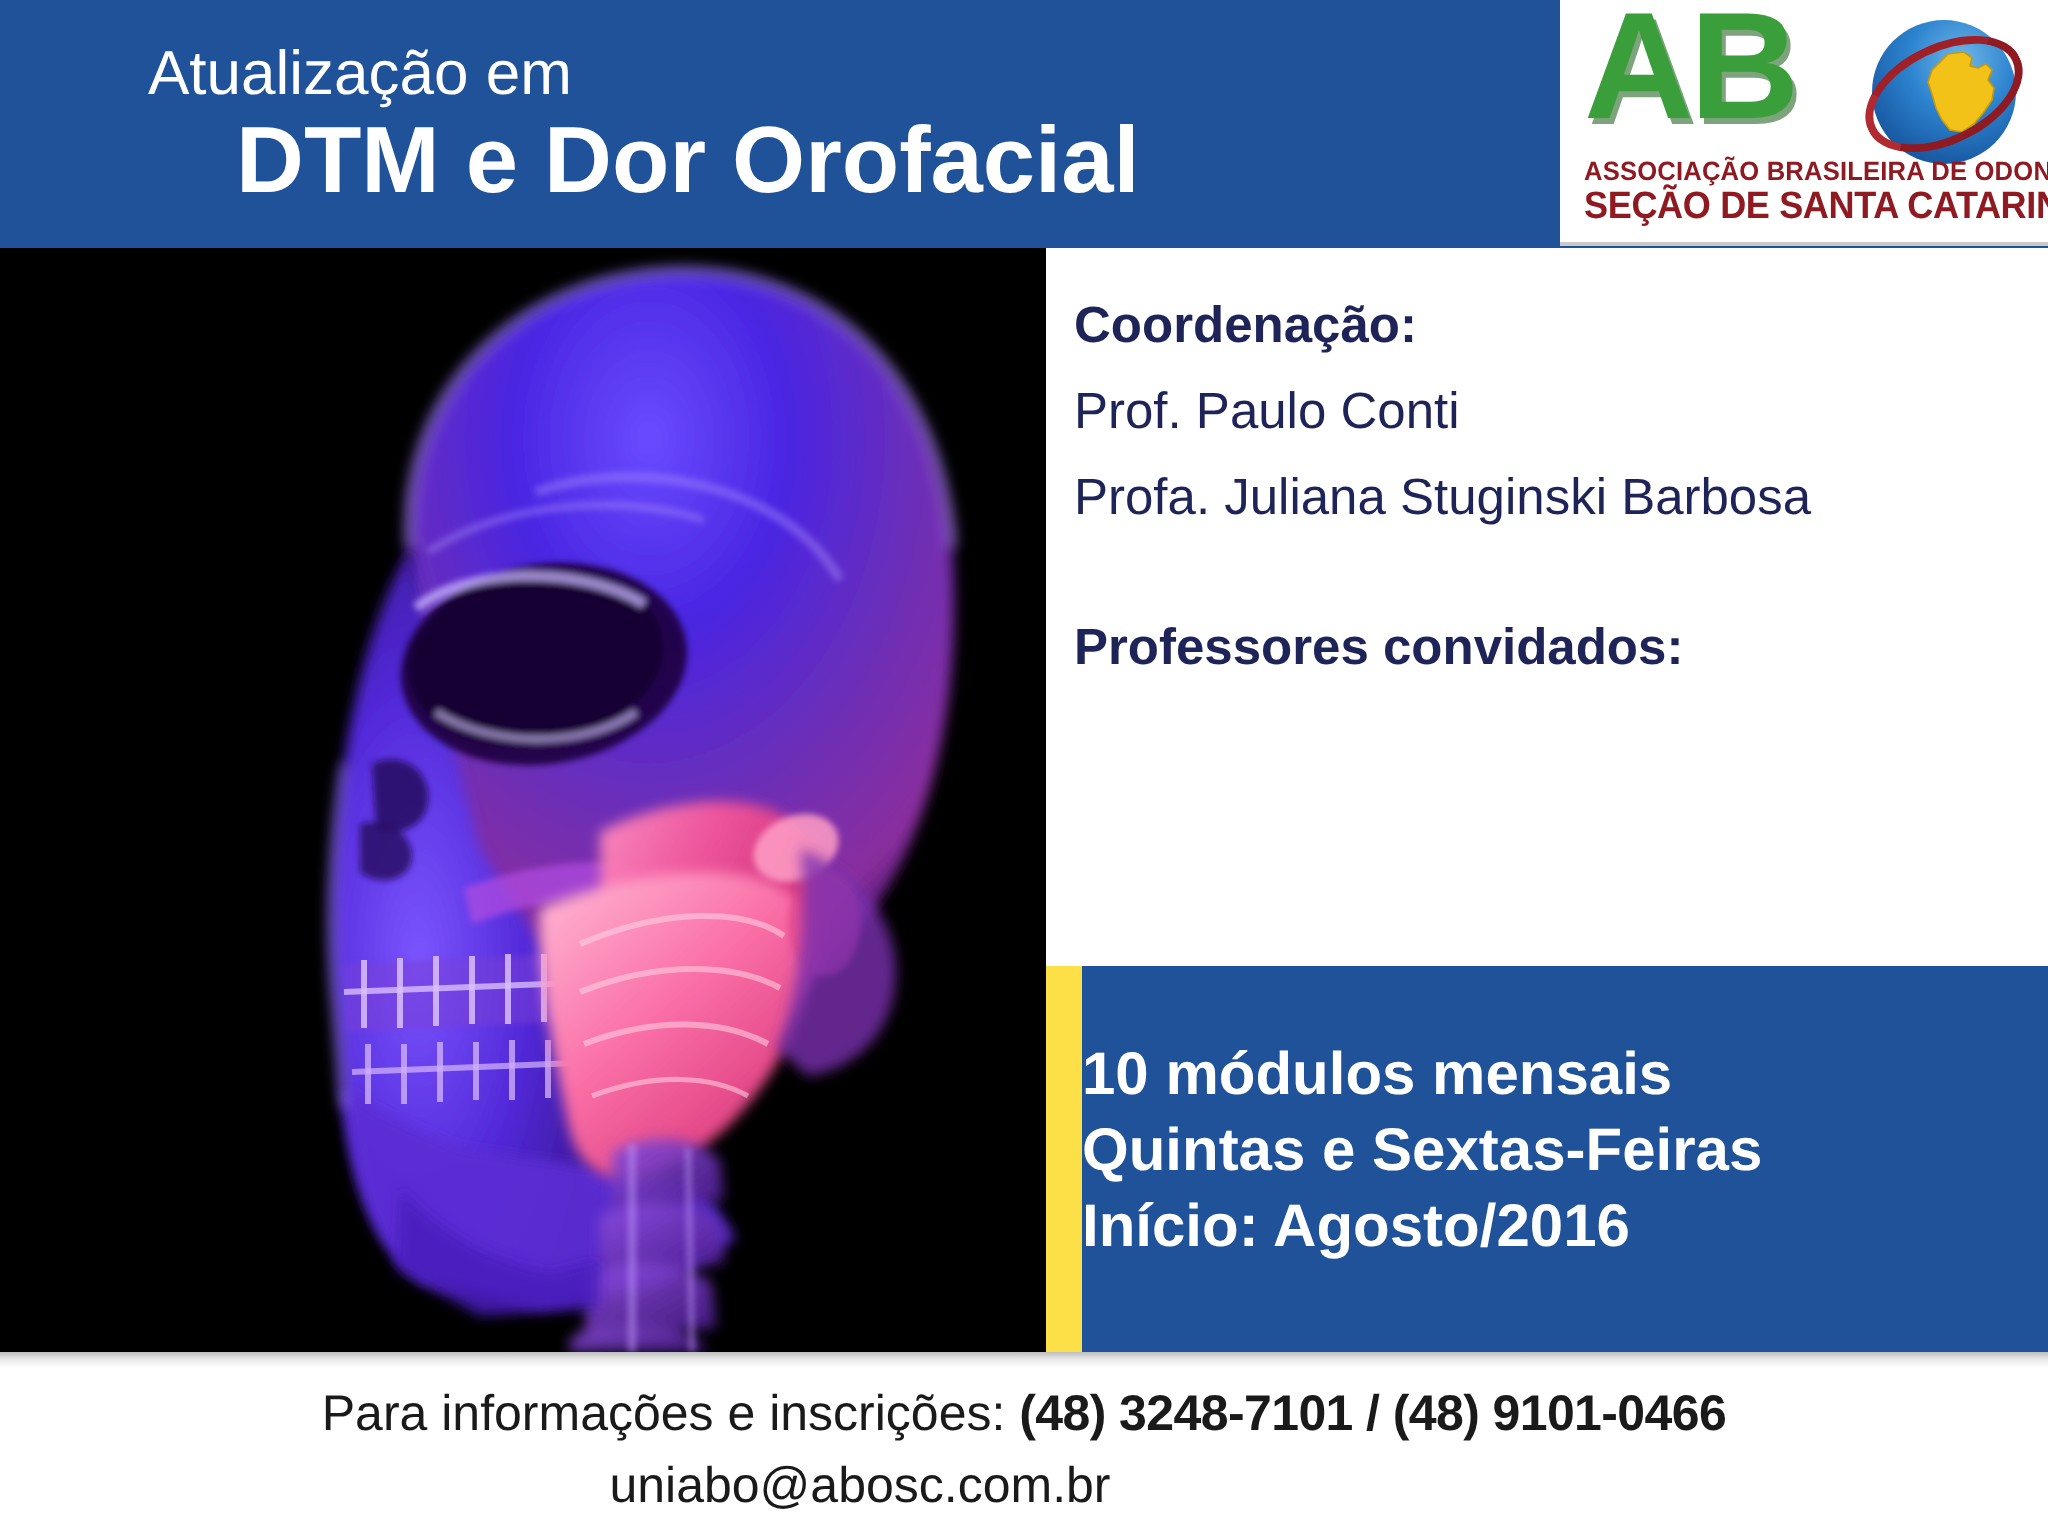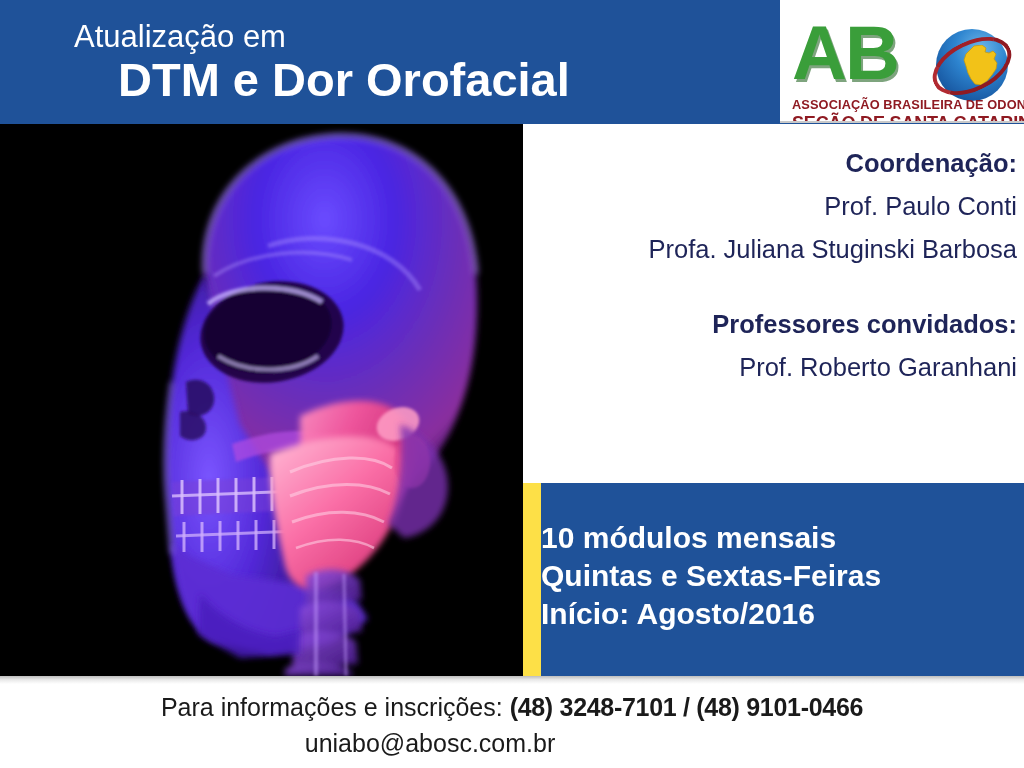--- a/index.html
+++ b/index.html
@@ -68,21 +68,20 @@
     background: #ffffff;
     border-bottom: 2px solid #c9c9c9;
     overflow: hidden;
   }
   .logo-inner {
     position: absolute;
     left: 0;
     top: 0;
     width: 244px;
     height: 121px;
-    margin-top: 19px;
   }
   .logo-letters {
     position: absolute;
     left: 12px;
     top: -4px;
     font-size: 76px;
     font-weight: bold;
     color: #3a9e3a;
     letter-spacing: -2px;
     line-height: 1;
@@ -170,21 +169,20 @@
   }
 
   
   .faculty-panel {
     position: absolute;
     left: 523px;
     top: 124px;
     width: 501px;
     height: 359px;
     background: #ffffff;
-    text-align: right;
   }
   .faculty-list {
     position: absolute;
     left: 14px;
     top: 18px;
     width: 480px;
   }
   .fac-line {
     color: #1e2458;
     font-size: 25.5px;
@@ -455,21 +453,20 @@
     </svg>
   </div>
 
   <div class="faculty-panel">
     <div class="faculty-list">
       <div class="fac-line heading">Coordenação:</div>
       <div class="fac-line">Prof. Paulo Conti</div>
       <div class="fac-line">Profa. Juliana Stuginski Barbosa</div>
       <div class="fac-gap"></div>
       <div class="fac-line heading">Professores convidados:</div>
-      <div class="fac-line">Prof. Roberto Garanhani</div>
     </div>
   </div>
 
   <div class="schedule-box">
     <div class="sched-lines">
       <div class="sched-line">10 módulos mensais</div>
       <div class="sched-line">Quintas e Sextas-Feiras</div>
       <div class="sched-line">Início: Agosto/2016</div>
     </div>
   </div>

